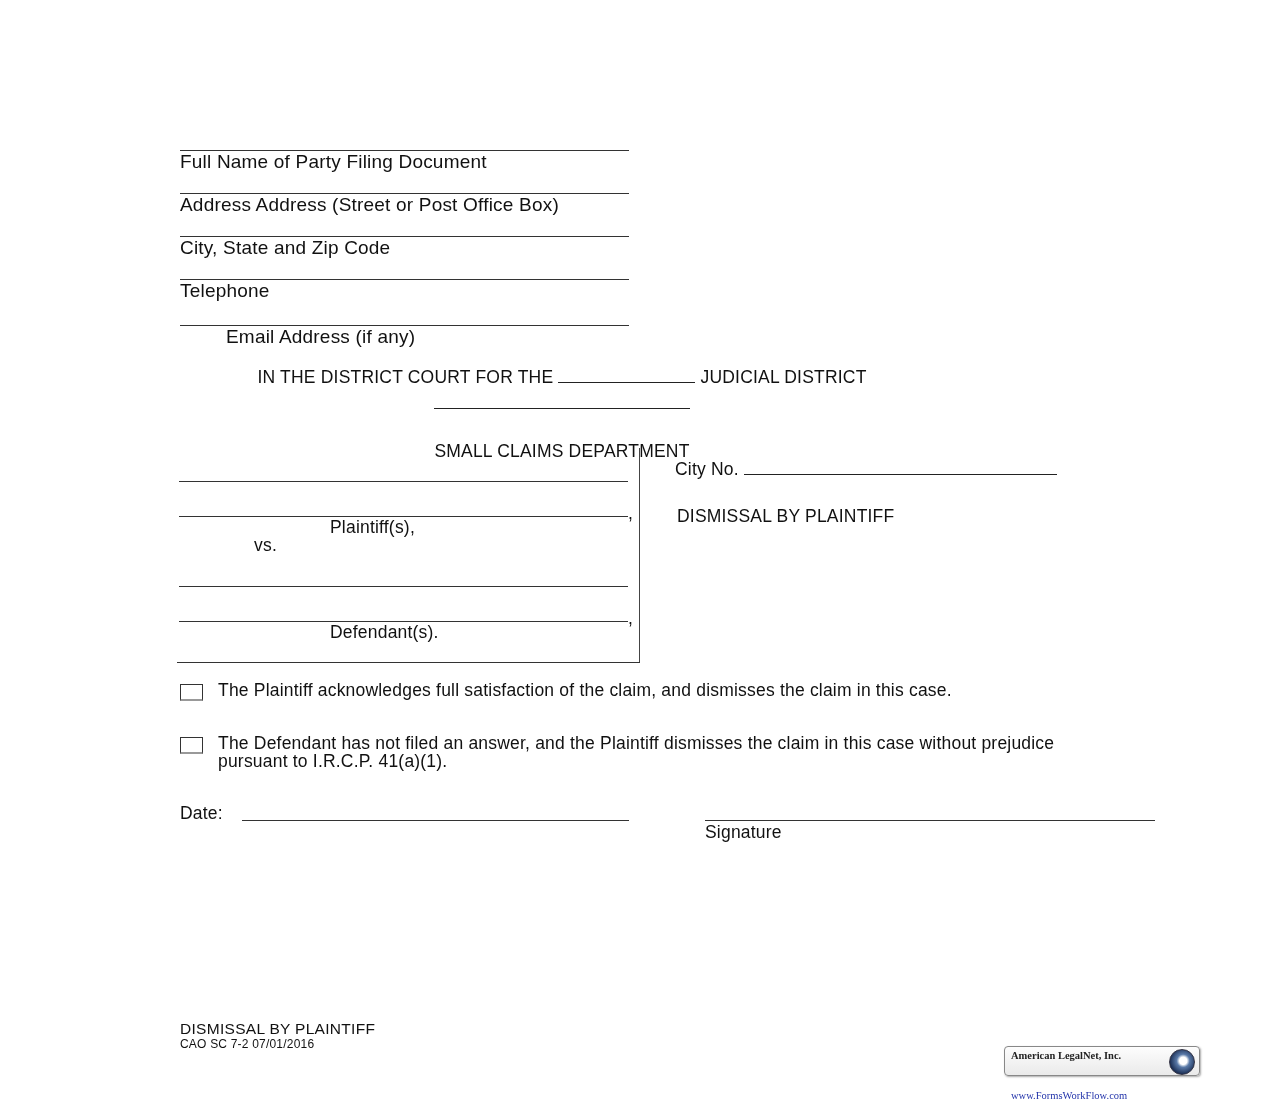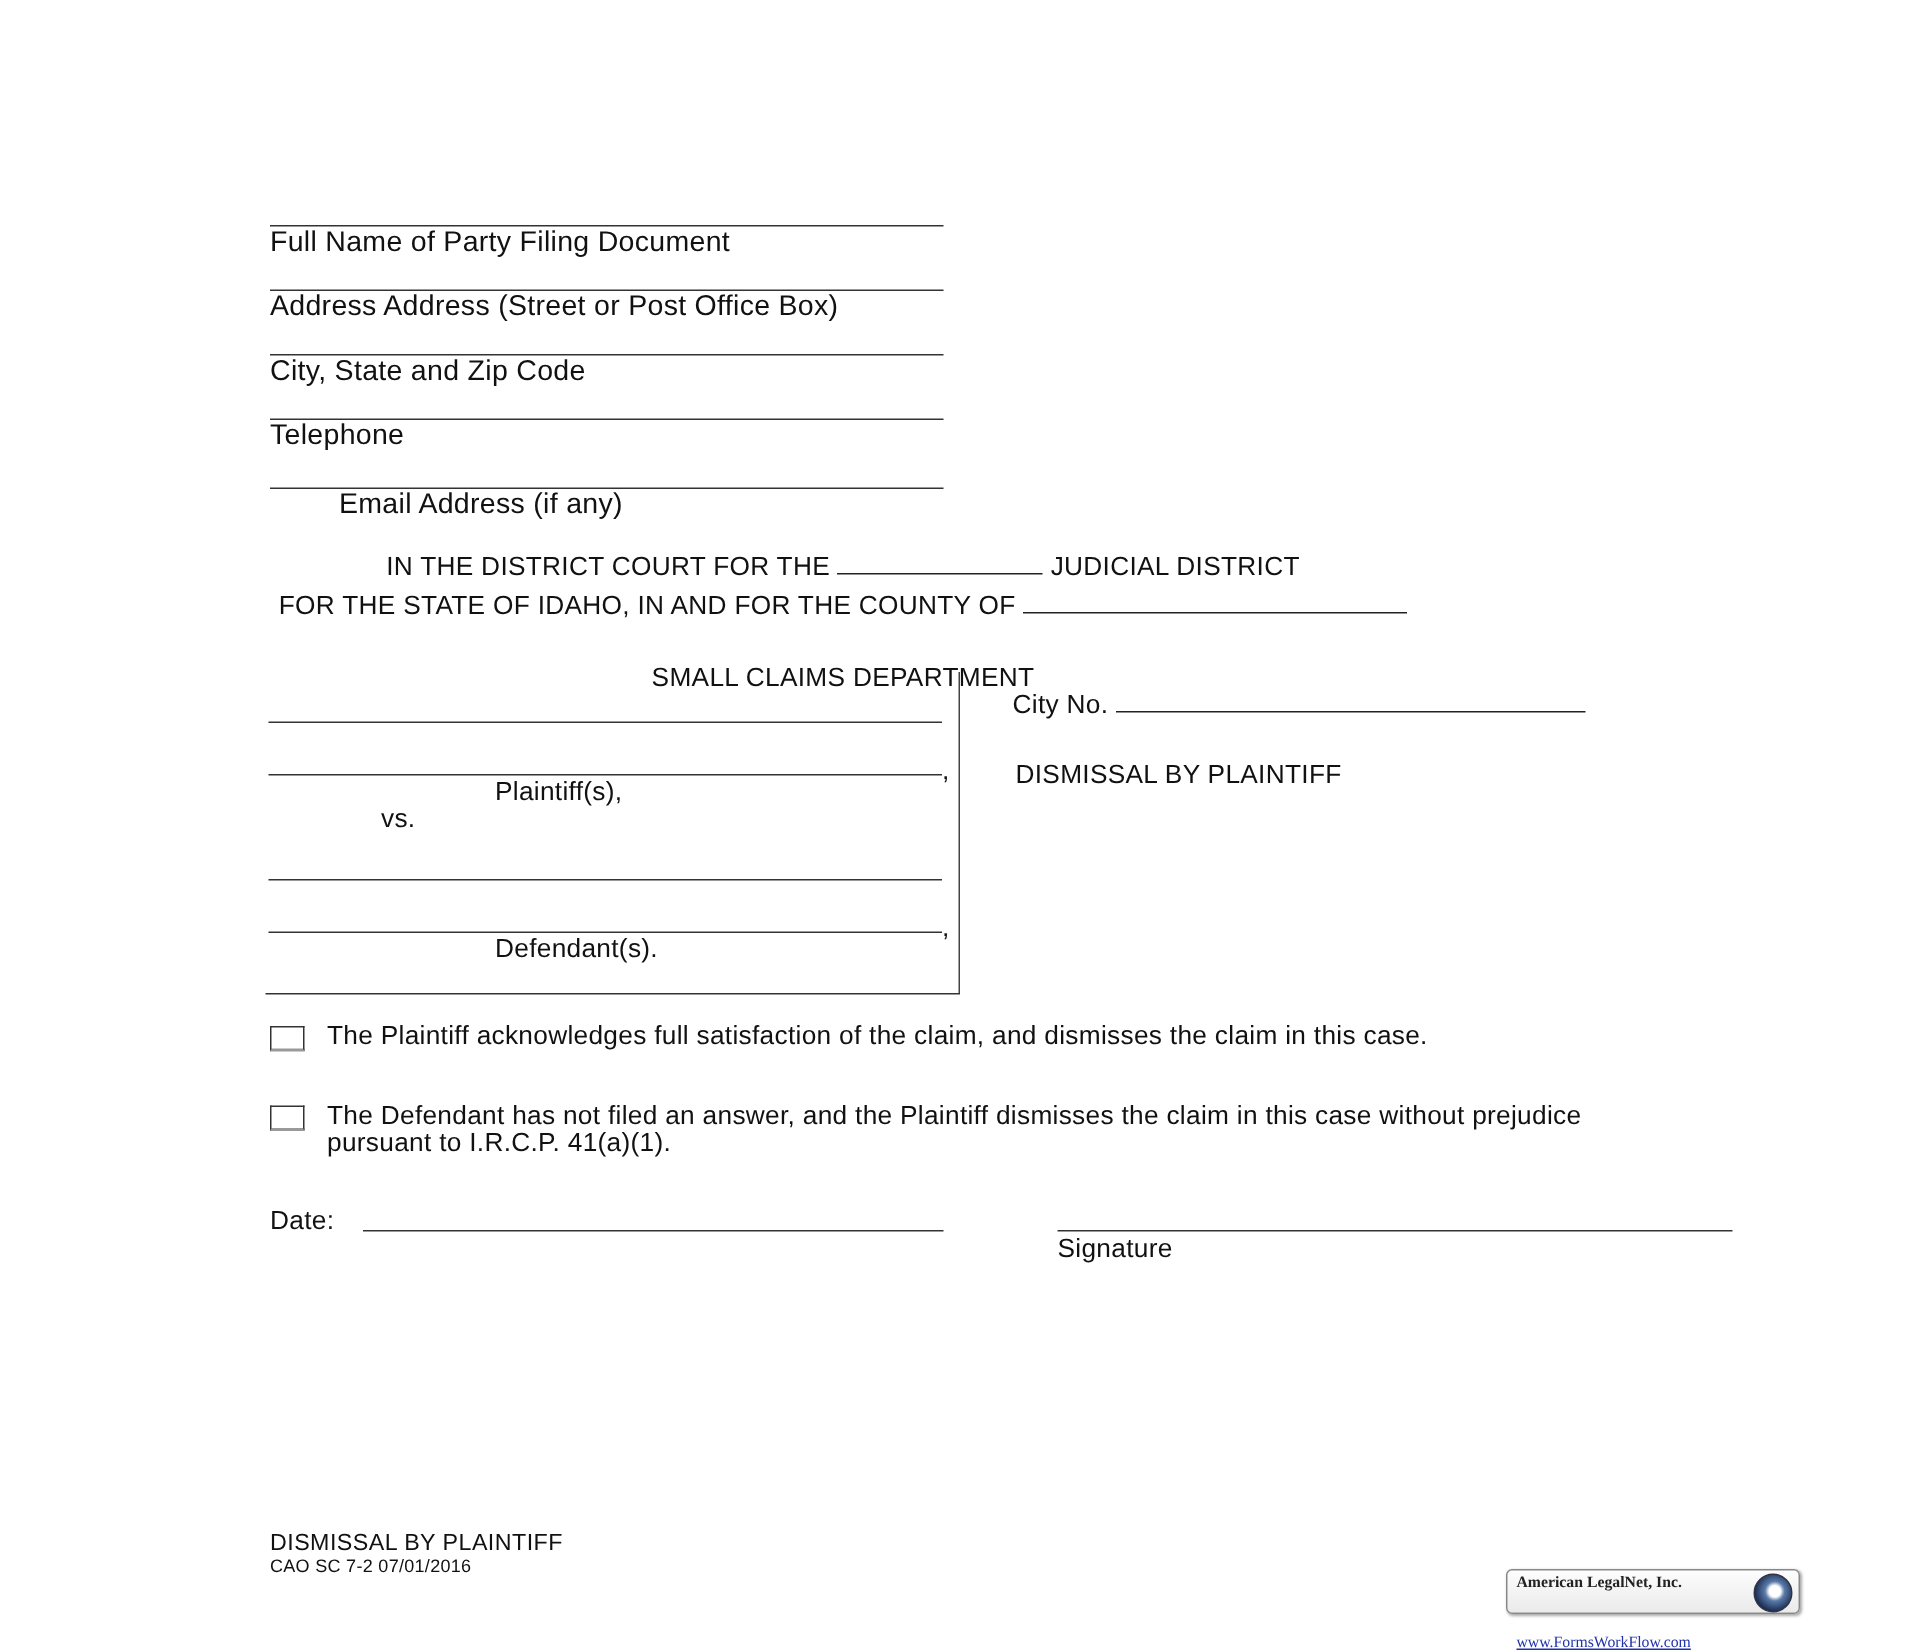--- a/index.html
+++ b/index.html
@@ -39,21 +39,20 @@
   <div class="rule" style="left:180px; top:325px; width:449px;"></div>
   <div class="lbl" style="left:180px; top:326px;margin-left:46px;">Email Address (if any)</div>
 </div>
 
 <div class="hdr" style="top:367px;">
   <span>IN THE DISTRICT COURT FOR THE</span>
   <span class="blank" style="width:137px;"></span>
   <span>JUDICIAL DISTRICT</span>
 </div>
 <div class="hdr" style="top:393px;">
-  <span>FOR THE STATE OF IDAHO, IN AND FOR THE COUNTY OF</span>
   <span class="blank" style="width:256px;"></span>
 </div>
 <div class="hdr" style="top:441px;">SMALL CLAIMS DEPARTMENT</div>
 
 <div>
   <div class="rule" style="left:179px; top:481px; width:449px; border-top-width:1px;"></div>
   <div class="rule" style="left:179px; top:516px; width:449px;"></div>
   <div class="abs txt17" style="left:628px; top:503px;">,</div>
   <div class="abs txt17" style="left:330px; top:517px;">Plaintiff(s),</div>
   <div class="abs txt17" style="left:254px; top:535px;">vs.</div>

